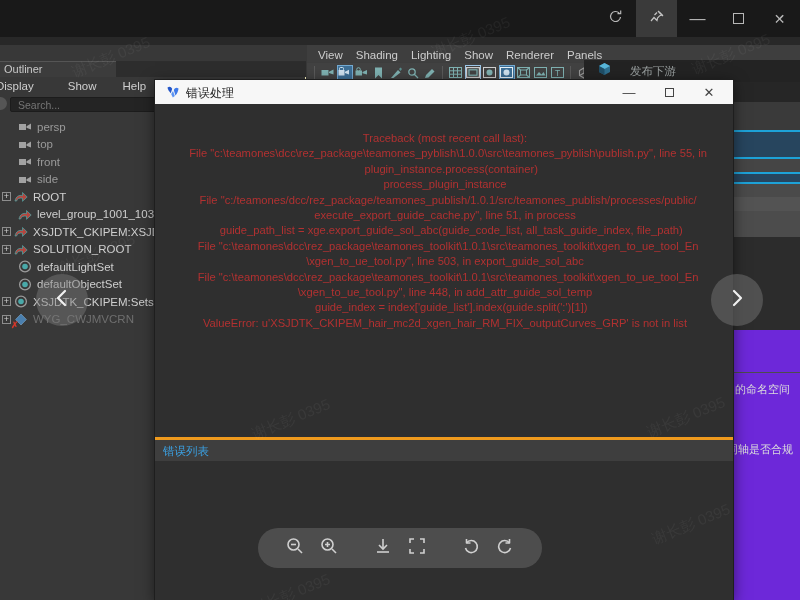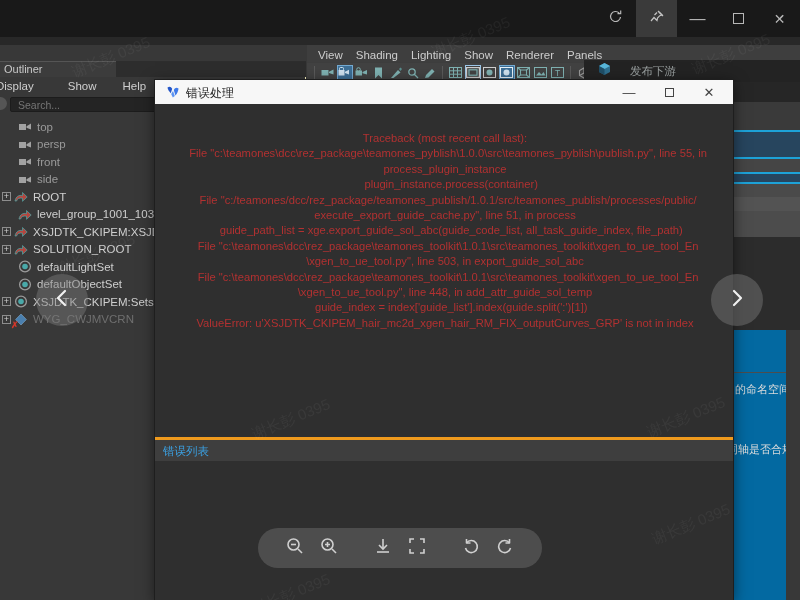--- a/index.html
+++ b/index.html
@@ -54,21 +54,21 @@
   .vt-icon.selected2 { border-color:#9ec7e8; }
 
   
   #publish-header { position:absolute; left:584px; top:60px; width:216px; height:22px; background:#232323;
     display:flex; align-items:center; }
   #publish-cube { margin-left:14px; }
   #publish-title { color:#9aa0a0; font-size:11.5px; margin-left:19px; }
   #publish-under { position:absolute; left:733px; top:82px; width:67px; height:20px; background:#262626; }
   #right-stack { position:absolute; left:733px; top:102px; width:67px; }
   .rs-row { width:67px; }
-  #right-lower { position:absolute; left:733px; top:330px; width:53px; height:270px; background:#0369a1; overflow:hidden; }
+  #right-lower { position:absolute; left:733px; top:330px; width:67px; height:270px; background:#6d28d9; overflow:hidden; }
   #right-divider { position:absolute; left:0; top:42px; width:67px; height:1px; background:#4d4d4d; }
   .right-text { position:absolute; color:#dcdcdc; font-size:11px; white-space:nowrap; }
   #right-text-1 { left:2px; top:52px; }
   #right-text-2 { left:-6px; top:112px; }
 
   
   #dialog { position:absolute; left:155px; top:80px; width:578px; height:520px; background:#2f2f2f;
     box-shadow:0 0 0 1px #1e1e1e, 0 3px 14px rgba(0,0,0,.55); }
   #dialog-titlebar { position:absolute; left:0; top:0; width:578px; height:24px; background:#f7f7f7; }
   #dialog-logo { position:absolute; left:11px; top:5px; }
@@ -153,31 +153,31 @@
     </div>
     <div id="outliner-tree">
         <div class="tree-row cam">
           <span class="tree-spacer"></span>
           <span class="tree-icon">
             <svg width="14" height="13" viewBox="0 0 14 13">
               <rect x="1" y="4" width="7" height="6" fill="#a2a2a2"></rect>
               <path d="M8.5 6.2L13 3.6v6L8.5 7.8z" fill="#a2a2a2"></path>
             </svg>
           </span>
-          <span class="tree-label">top</span>
+          <span class="tree-label">persp</span>
         </div>
         <div class="tree-row cam">
           <span class="tree-spacer"></span>
           <span class="tree-icon">
             <svg width="14" height="13" viewBox="0 0 14 13">
               <rect x="1" y="4" width="7" height="6" fill="#a2a2a2"></rect>
               <path d="M8.5 6.2L13 3.6v6L8.5 7.8z" fill="#a2a2a2"></path>
             </svg>
           </span>
-          <span class="tree-label">persp</span>
+          <span class="tree-label">top</span>
         </div>
         <div class="tree-row cam">
           <span class="tree-spacer"></span>
           <span class="tree-icon">
             <svg width="14" height="13" viewBox="0 0 14 13">
               <rect x="1" y="4" width="7" height="6" fill="#a2a2a2"></rect>
               <path d="M8.5 6.2L13 3.6v6L8.5 7.8z" fill="#a2a2a2"></path>
             </svg>
           </span>
           <span class="tree-label">front</span>
@@ -422,31 +422,31 @@
           <span class="boxglyph"></span>
         </div>
       <div class="dlg-btn" id="dlg-close">
           <span>✕</span>
         </div>
     </div>
     <div id="dialog-body">
       <div id="traceback">
           <div class="tb-line">Traceback (most recent call last):</div>
           <div class="tb-line">  File "c:\teamones\dcc\rez_package\teamones_pyblish\1.0.0\src\teamones_pyblish\publish.py", line 55, in</div>
+          <div class="tb-line">    plugin_instance.process(container)</div>
           <div class="tb-line">process_plugin_instance</div>
-          <div class="tb-line">    plugin_instance.process(container)</div>
           <div class="tb-line">  File "c:/teamones/dcc/rez_package/teamones_publish/1.0.1/src/teamones_publish/processes/public/</div>
           <div class="tb-line">execute_export_guide_cache.py", line 51, in process</div>
           <div class="tb-line">    guide_path_list = xge.export_guide_sol_abc(guide_code_list, all_task_guide_index, file_path)</div>
           <div class="tb-line">  File "c:\teamones\dcc\rez_package\teamones_toolkit\1.0.1\src\teamones_toolkit\xgen_to_ue_tool_En</div>
           <div class="tb-line">\xgen_to_ue_tool.py", line 503, in export_guide_sol_abc</div>
           <div class="tb-line">  File "c:\teamones\dcc\rez_package\teamones_toolkit\1.0.1\src\teamones_toolkit\xgen_to_ue_tool_En</div>
           <div class="tb-line">\xgen_to_ue_tool.py", line 448, in add_attr_guide_sol_temp</div>
           <div class="tb-line">    guide_index = index['guide_list'].index(guide.split(':')[1])</div>
-          <div class="tb-line">ValueError: u'XSJDTK_CKIPEM_hair_mc2d_xgen_hair_RM_FIX_outputCurves_GRP' is not in index</div>
+          <div class="tb-line">ValueError: u'XSJDTK_CKIPEM_hair_mc2d_xgen_hair_RM_FIX_outputCurves_GRP' is not in list</div>
         </div>
       <div id="orange-divider"></div>
       <div id="list-header-row">
         <span>错误列表</span>
       </div>
     </div>
   </div>
 
   <div class="nav-circle" id="nav-prev">
     <span>

